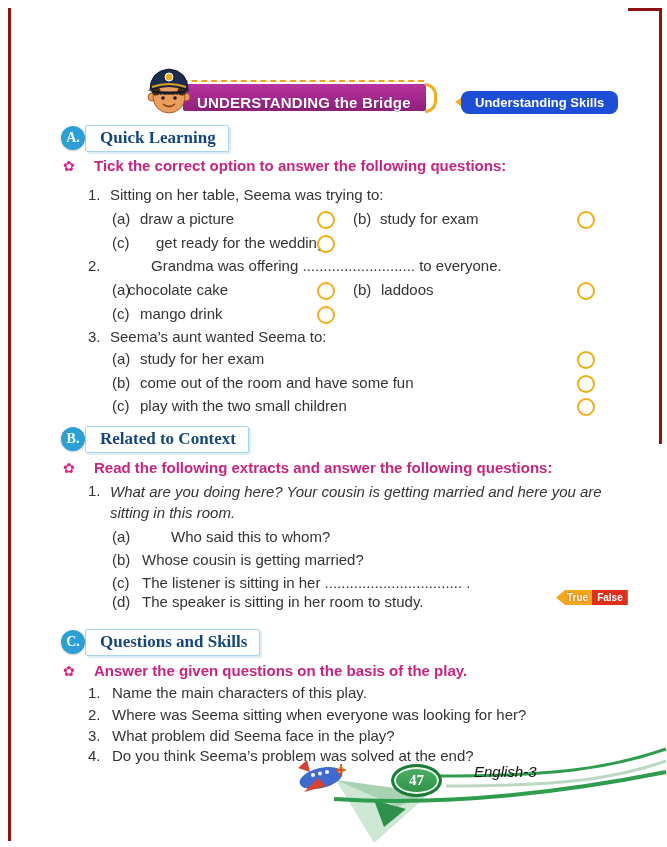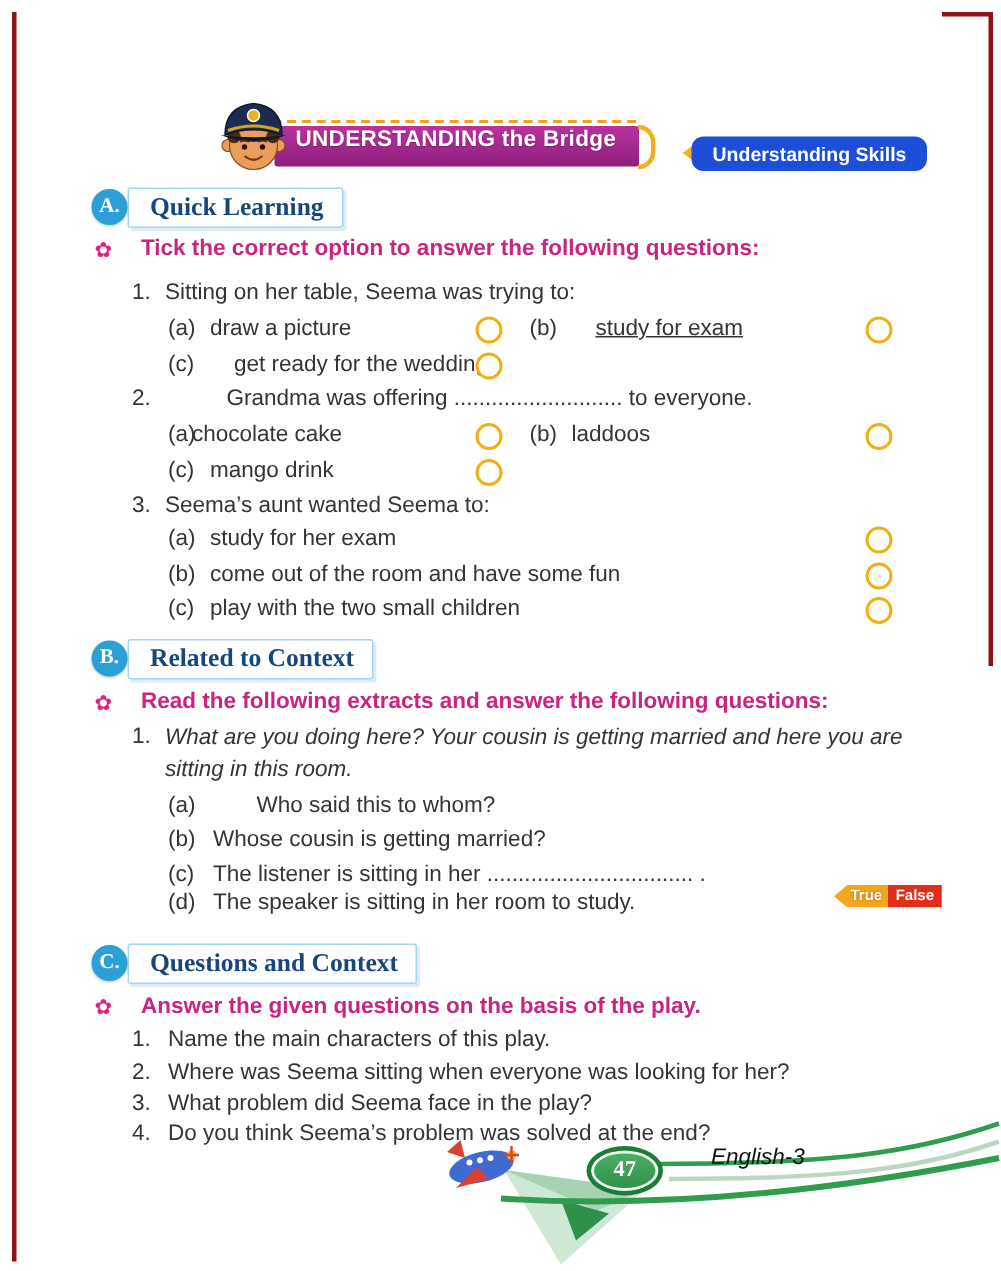--- a/index.html
+++ b/index.html
@@ -5,21 +5,21 @@
   html,body{margin:0;padding:0;}
   body{width:667px;height:847px;background:#ffffff;position:relative;overflow:hidden;
        font-family:"Liberation Sans",sans-serif;color:#343434;}
   .abs{position:absolute;}
   
   .rule{background:#8e1212;position:absolute;}
   
   .dash-line{position:absolute;border-top:2px dashed #f0a21a;width:272px;left:152px;top:80px;}
   .banner{position:absolute;left:183px;top:84px;width:243px;height:27px;
           background:linear-gradient(180deg,#b8339f 0%,#8f1f7c 100%);
-          border-radius:2px;display:flex;align-items:flex-start;padding-left:14px;box-sizing:border-box;}
+          border-radius:2px;display:flex;align-items:flex-end;padding-left:14px;box-sizing:border-box;}
   .banner span{color:#fff;font-weight:bold;font-size:15px;letter-spacing:.2px;
           text-shadow:0 1px 1px rgba(0,0,0,.25);white-space:nowrap;}
   .banner-curl{position:absolute;left:425px;top:83px;width:9px;height:24px;
           border:3px solid #f2b01c;border-left:none;border-radius:0 12px 12px 0;}
   .skills-badge{position:absolute;left:461px;top:91px;background:#1d4ed8;color:#fff;
           font-weight:bold;font-size:13px;padding:4px 14px;border-radius:8px;white-space:nowrap;}
   .skills-fold{position:absolute;left:455px;top:95px;width:0;height:0;
           border-top:7px solid transparent;border-bottom:7px solid transparent;border-right:10px solid #f2b01c;}
   
   .sec-circle{position:absolute;width:24px;height:24px;border-radius:50%;background:#2aa0d6;
@@ -89,21 +89,21 @@
 
 <span class="flower" style="left:63px;top:158px;">✿</span>
 <span class="instr" style="left:94px;top:157px;">Tick the correct option to answer the following questions:</span>
 
 <span class="t" style="left:88px;top:186px;">1.</span>
 <span class="t" style="left:110px;top:186px;">Sitting on her table, Seema was trying to:</span>
 <span class="t" style="left:112px;top:210px;">(a)</span>
 <span class="t" style="left:140px;top:210px;">draw a picture</span>
 <span class="tick" style="left:317px;top:211px;"></span>
 <span class="t" style="left:353px;top:210px;">(b)</span>
-<span class="t" style="left:397px;top:210px;text-decoration:underline;">study for exam</span>
+<span class="t" style="left:380px;top:210px;">study for exam</span>
 <span class="tick" style="left:577px;top:211px;"></span>
 <span class="t" style="left:112px;top:234px;">(c)</span>
 <span class="t" style="left:156px;top:234px;">get ready for the wedding</span>
 <span class="tick" style="left:317px;top:235px;"></span>
 
 <span class="t" style="left:88px;top:257px;">2.</span>
 <span class="t" style="left:110px;top:257px;margin-left:41px;">
   <span>Grandma was offering </span><span>...........................</span><span> to everyone.</span>
 </span>
 <span class="t" style="left:112px;top:281px;">(a)</span>
@@ -147,21 +147,21 @@
 </span>
 <span class="t" style="left:112px;top:593px;">(d)</span>
 <span class="t" style="left:142px;top:593px;">The speaker is sitting in her room to study.</span>
 
 <div class="tf">
   <span class="true">True</span>
     <span class="false">False</span>
 </div>
 
 <div class="sec-circle" style="left:61px;top:630px;">C.</div>
-<div class="sec-box" style="left:85px;top:629px;">Questions and Context</div>
+<div class="sec-box" style="left:85px;top:629px;">Questions and Skills</div>
 
 <span class="flower" style="left:63px;top:663px;">✿</span>
 <span class="instr" style="left:94px;top:662px;">Answer the given questions on the basis of the play.</span>
 
 <span class="t" style="left:88px;top:684px;">1.</span>
 <span class="t" style="left:112px;top:684px;">Name the main characters of this play.</span>
 <span class="t" style="left:88px;top:706px;">2.</span>
 <span class="t" style="left:112px;top:706px;">Where was Seema sitting when everyone was looking for her?</span>
 <span class="t" style="left:88px;top:727px;">3.</span>
 <span class="t" style="left:112px;top:727px;">What problem did Seema face in the play?</span>

